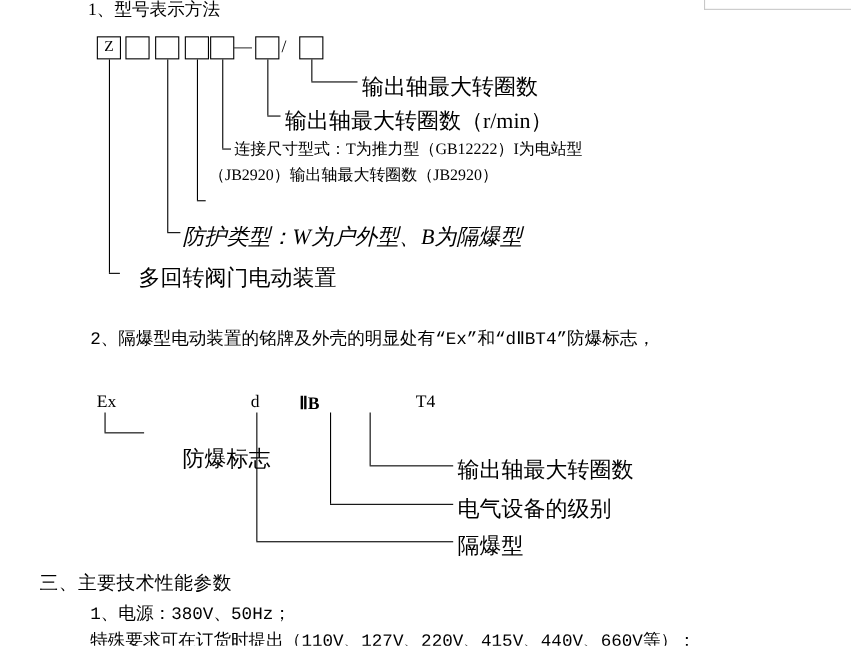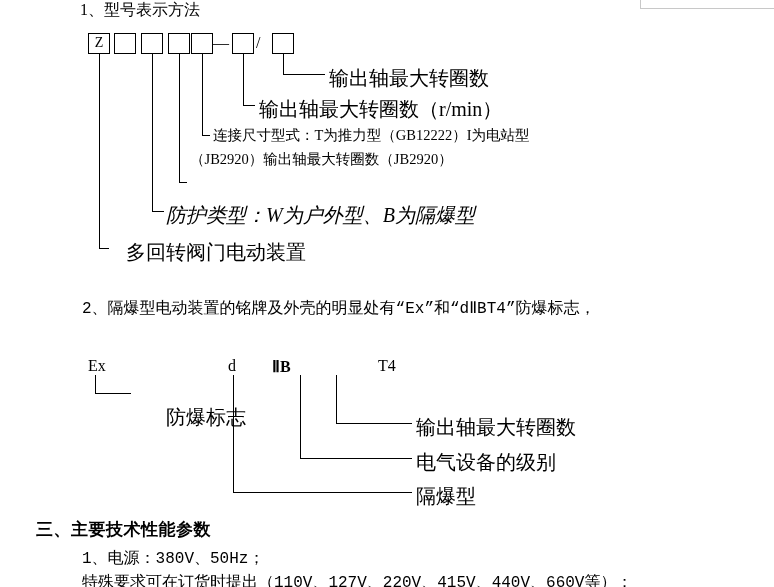--- a/index.html
+++ b/index.html
@@ -76,21 +76,21 @@
   
   .para {
     position: absolute;
     font-size: 16px;
     white-space: nowrap;
     font-family: Liberation Mono, monospace;
   }
   #sec3-title {
     position: absolute;
     font-size: 17px;
-    font-weight: bold;
+    font-weight: normal;
     letter-spacing: 0.5px;
   }
   .exchar {
     position: absolute;
     font-size: 16px;
     font-family: "Liberation Serif", serif;
   }
   .topbox {
     position: absolute;
     background: #ffffff;

